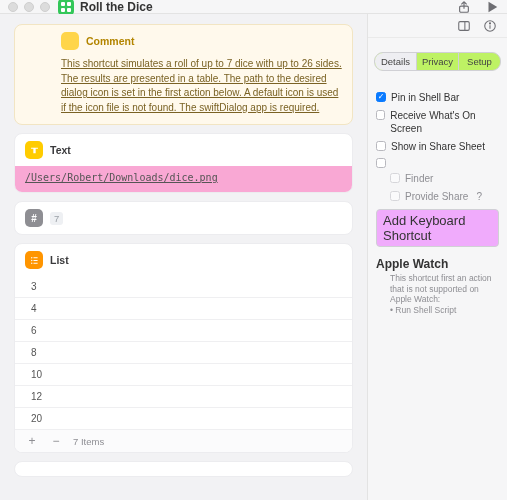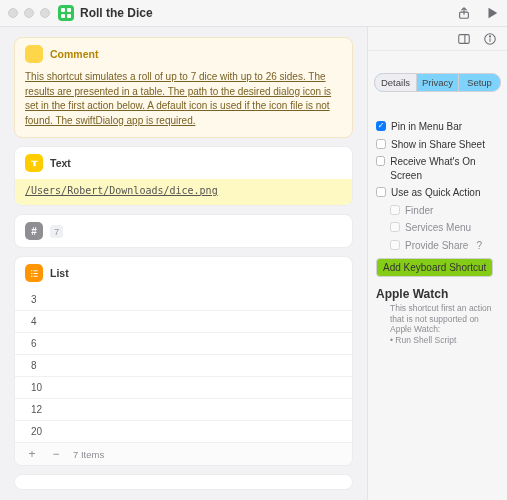--- a/index.html
+++ b/index.html
@@ -1,59 +1,59 @@
 <!DOCTYPE html>
 <html><head>
 <meta charset="utf-8">
 <style>
 * { margin: 0; padding: 0; box-sizing: border-box; -webkit-font-smoothing: antialiased; }
 body { font-family: -apple-system, "SF Pro Text", "Helvetica Neue", Arial, sans-serif; font-size: 11px; color: #333; background: #f2f2f4; width: 507px; height: 500px; overflow: hidden; }
 
 
 .win { display: flex; flex-direction: column; height: 100%; }
-.titlebar { height: 27px; display: flex; align-items: center; padding: 0 8px; border-bottom: 1px solid #e3e3e3; background: #f6f6f7; justify-content: space-between; }
+.titlebar { height: 14px; display: flex; align-items: center; padding: 0 8px; border-bottom: 1px solid #e3e3e3; background: #f6f6f7; justify-content: space-between; }
 .traffic { display: flex; gap: 6px; align-items: center; }
 .dot { width: 10px; height: 10px; border-radius: 50%; background: #dcdcdc; border: 0.5px solid #cfcfcf; }
 .app-id { display: flex; align-items: center; gap: 6px; margin-left: 8px; }
 .app-icon { width: 16px; height: 16px; border-radius: 4px; background: #33c759; display: flex; align-items: center; justify-content: center; color: #fff; }
 .app-title { font-size: 12px; font-weight: 600; }
 .titlebar-right { display: flex; gap: 14px; align-items: center; color: #6e6e73; }
 .tb-ico { width: 14px; height: 14px; display: inline-flex; align-items: center; justify-content: center; }
 
 .split { flex: 1; display: flex; overflow: hidden; }
 .main { flex: 1; overflow-y: auto; padding: 10px 14px 20px 14px; background: #f2f2f4; }
 .side { width: 140px; min-width: 140px; border-left: 1px solid #e3e3e3; background: #f6f6f7; display: flex; flex-direction: column; font-size: 10px; color: #333; }
 .side-tb { height: 24px; display: flex; align-items: center; justify-content: flex-end; gap: 12px; padding: 0 10px; color: #6e6e73; border-bottom: 1px solid #eaeaea; }
-.seg { display: flex; margin: 22px 6px; border: 1px solid #d0d0d5; border-radius: 9px; overflow: hidden; background: #7dd3fc; }
+.seg { display: flex; margin: 14px 6px; border: 1px solid #d0d0d5; border-radius: 9px; overflow: hidden; background: #bef264; }
 .seg div { flex: 1; text-align: center; padding: 3px 0; font-size: 9.5px; color: #444; border-right: 1px solid #d0d0d5; }
 .seg div:last-child { border-right: none; }
 .seg .active { background: #eeeef2; }
 .side-body { padding: 4px 8px 10px 8px; overflow-y: auto; flex: 1; }
 .chk-row { display: flex; align-items: flex-start; gap: 5px; padding: 2px 0; line-height: 1.35; }
 .chk-row.indent { padding-left: 14px; }
 .chk { width: 10px; height: 10px; border: 1px solid #b8b8be; border-radius: 2.5px; margin-top: 1px; display: inline-flex; align-items: center; justify-content: center; font-size: 8px; line-height: 1; color: #fff; background: #fff; }
 .chk.on { background: #0a7aff; border-color: #0a7aff; }
 .qmark { color: #8e8e93; margin-left: 3px; }
-.side-btn { border: 1px solid #d0d0d5; border-radius: 4px; background: #84cc16; padding: 3px 6px; font-size: 10px; margin-top: 4px; display: inline-block; }
+.side-btn { border: 1px solid #d0d0d5; border-radius: 4px; background: #f0abfc; padding: 3px 6px; font-size: 13px; margin-top: 4px; display: inline-block; }
 .side-h { font-weight: 600; margin-top: 10px; font-size: 12px; }
 .side-note { color: #8e8e93; font-size: 8.5px; line-height: 1.25; margin-top: 2px; padding-left: 14px; }
 .side-note2 { color: #8e8e93; font-size: 8.5px; padding-left: 14px; }
 
 
 .card { background: #fff; border-radius: 8px; margin-bottom: 8px; border: 1px solid #ececef; overflow: hidden; }
 .card-header { display: flex; align-items: center; gap: 7px; padding: 7px 10px; font-size: 10.5px; font-weight: 600; color: #3a3a3c; }
 .card-body { padding: 0 10px 9px 10px; font-size: 10px; color: #3a3a3c; text-decoration: underline; }
-.card-body.textline { padding: 6px 10px 9px 10px; color: #555; font-family: ui-monospace, Menlo, monospace; font-size: 10px; background: #fef9c3; }
+.card-body.textline { padding: 6px 10px 9px 10px; color: #555; font-family: ui-monospace, Menlo, monospace; font-size: 10px; background: #f9a8d4; }
 .act-ico { width: 18px; height: 18px; border-radius: 5px; display: inline-flex; align-items: center; justify-content: center; font-size: 10px; font-weight: 700; color: #fff; }
 .act-ico.orange { background: #ff9500; }
 .act-ico.grey { background: #8e8e93; }
 .act-ico.yellow { background: #ffcc00; }
 .act-ico.orange svg, .act-ico.grey svg, .act-ico.yellow svg { width: 11px; height: 11px; }
 
-.card.comment { background: #fff9ec; border-color: #f2e5c3; }
+.card.comment { background: #fff9ec; border-color: #f2e5c3; padding-left: 36px; }
 .card.comment .card-header { color: #b38500; }
 .card.comment .card-body { color: #7a6224; font-size: 10px; line-height: 1.45; }
 .card.comment .act-ico { background: #ffd54a; color: #8a6b00; }
 
 .token { display: inline-flex; align-items: center; border-radius: 3px; padding: 1px 4px; font-size: 9.5px; font-weight: 500; background: #eef3fb; color: #6b7785; gap: 3px; }
 
 
 .list-card .list-body { padding: 0; }
 .list-row { border-bottom: 1px solid #efeff1; padding: 5px 16px; font-size: 10px; color: #555; background: #fff; }
 .list-row:last-of-type { border-bottom: 1px solid #efeff1; }
@@ -196,41 +196,36 @@
         </span>
       </div>
       <div class="seg">
         <div class="active">Details</div>
         <div>Privacy</div>
         <div>Setup</div>
       </div>
       <div class="side-body">
         <div class="chk-row">
             <span class="chk on">✓</span>
-            <span>Pin in Menu Bar</span>
+            <span>Pin in Shell Bar</span>
+          </div>
+        <div class="chk-row">
+            <span class="chk"></span>
+            <span>Receive What's On Screen</span>
           </div>
         <div class="chk-row">
             <span class="chk"></span>
             <span>Show in Share Sheet</span>
           </div>
         <div class="chk-row">
             <span class="chk"></span>
-            <span>Receive What's On Screen</span>
-          </div>
-        <div class="chk-row">
-            <span class="chk"></span>
-            <span>Use as Quick Action</span>
           </div>
         <div class="chk-row indent">
             <span class="chk" style="opacity:.5"></span>
             <span style="color:#8e8e93">Finder</span>
-          </div>
-        <div class="chk-row indent">
-            <span class="chk" style="opacity:.5"></span>
-            <span style="color:#8e8e93">Services Menu</span>
           </div>
         <div class="chk-row indent">
             <span class="chk" style="opacity:.5"></span>
             <span style="color:#8e8e93">Provide Share</span>
             <span class="qmark">?</span>
           </div>
         <span class="side-btn">Add Keyboard Shortcut</span>
 
         <div class="side-h">Apple Watch</div>
         <div class="side-note">This shortcut first an action that is not supported on Apple Watch:</div>

